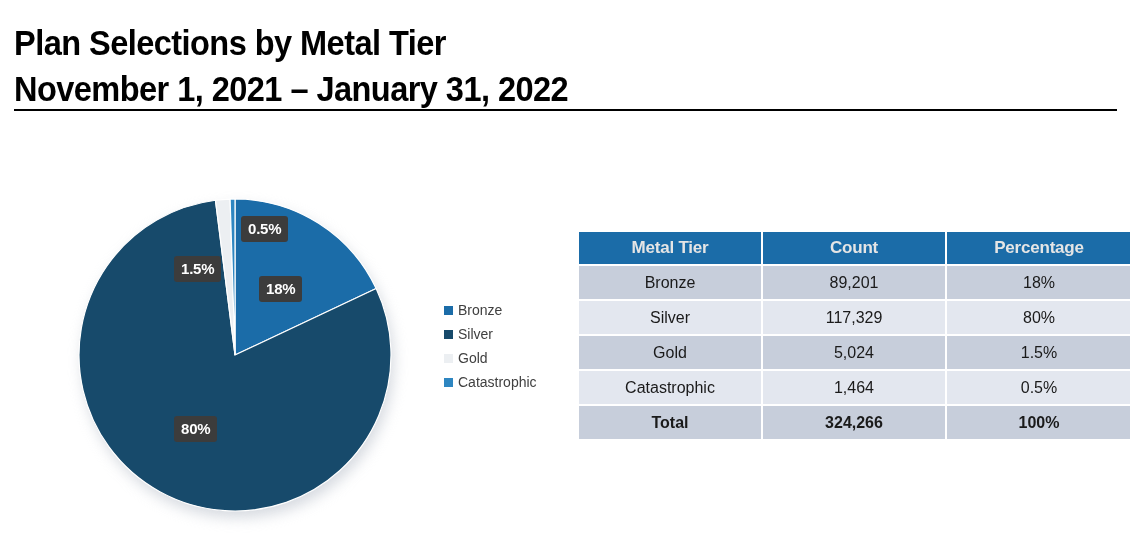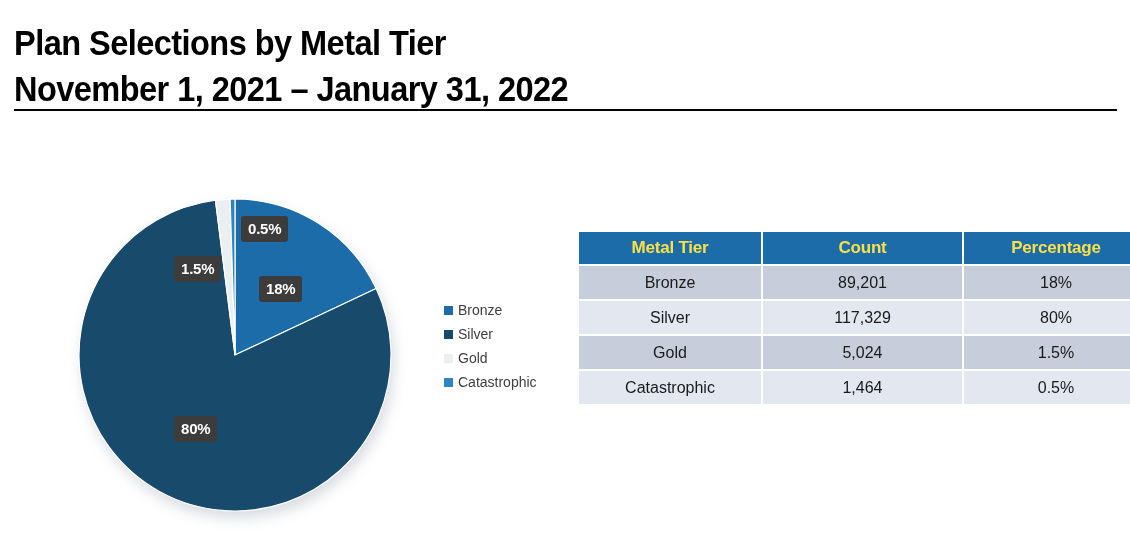--- a/index.html
+++ b/index.html
@@ -125,21 +125,21 @@
     position: absolute;
     left: 577px;
     top: 230px;
     width: 530px;
     border-collapse: separate;
     border-spacing: 2px 2px;
     table-layout: fixed;
   }
   .data-table th {
     background: #1b6ca8;
-    color: #fde047;
+    color: #e5e5e5;
     font-family: "Liberation Sans", sans-serif;
     font-weight: bold;
     font-size: 17px;
     letter-spacing: -0.2px;
     height: 32px;
     text-align: center;
     padding: 0;
     border: 0;
   }
   .data-table td {
@@ -151,21 +151,21 @@
     padding: 0;
     border: 0;
   }
   .data-table tr.band-a td { background: #c7cedb; }
   .data-table tr.band-b td { background: #e3e7ef; }
   .data-table tr.total-row td {
     background: #c7cedb;
     font-weight: bold;
   }
   .col-tier { width: 182px; }
-  .col-count { width: 199px; }
+  .col-count { width: 182px; }
   .col-pct { width: 184px; }
 </style>
 </head>
 <body>
 
 <div class="title-block">
   <div class="title-line">Plan Selections by Metal Tier</div>
   <div class="title-line">November 1, 2021 – January 31, 2022</div>
 </div>
 <div class="title-rule"></div>
@@ -231,14 +231,19 @@
       <tr class="band-a">
         <td class="col-tier">Gold</td>
         <td class="col-count">5,024</td>
         <td class="col-pct">1.5%</td>
       </tr>
       <tr class="band-b">
         <td class="col-tier">Catastrophic</td>
         <td class="col-count">1,464</td>
         <td class="col-pct">0.5%</td>
       </tr>
+      <tr class="total-row">
+        <td class="col-tier">Total</td>
+        <td class="col-count">324,266</td>
+        <td class="col-pct">100%</td>
+      </tr>
     </tbody>
 </table>
 
 </body></html>

